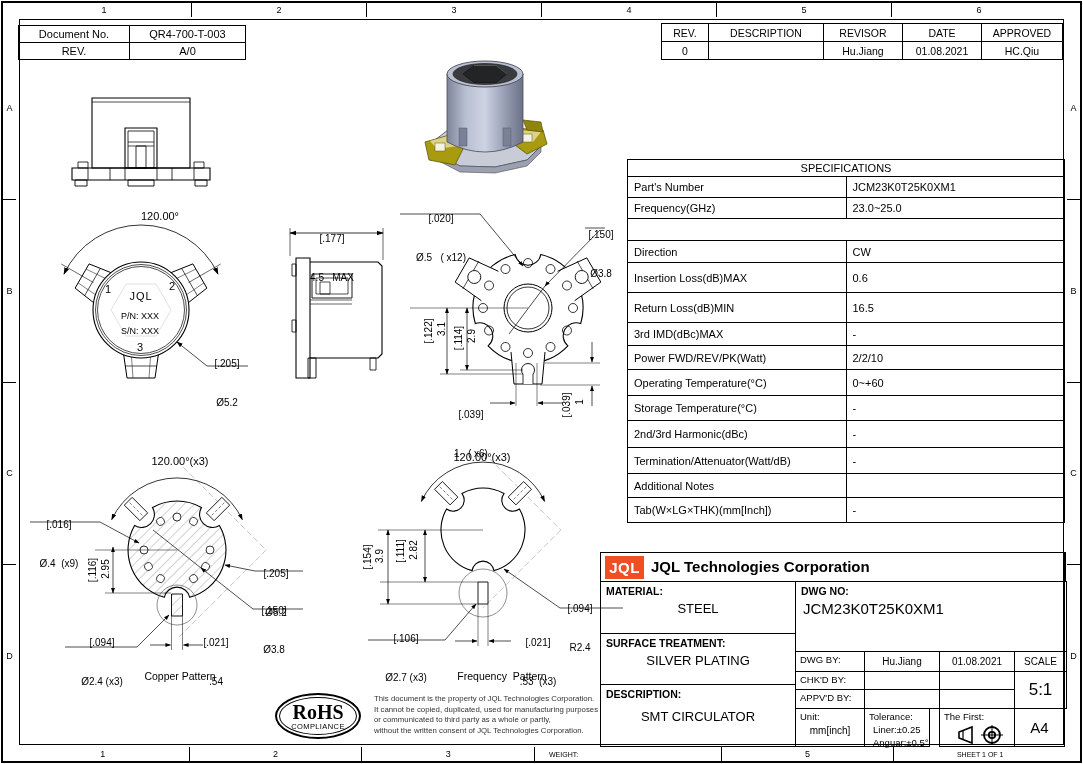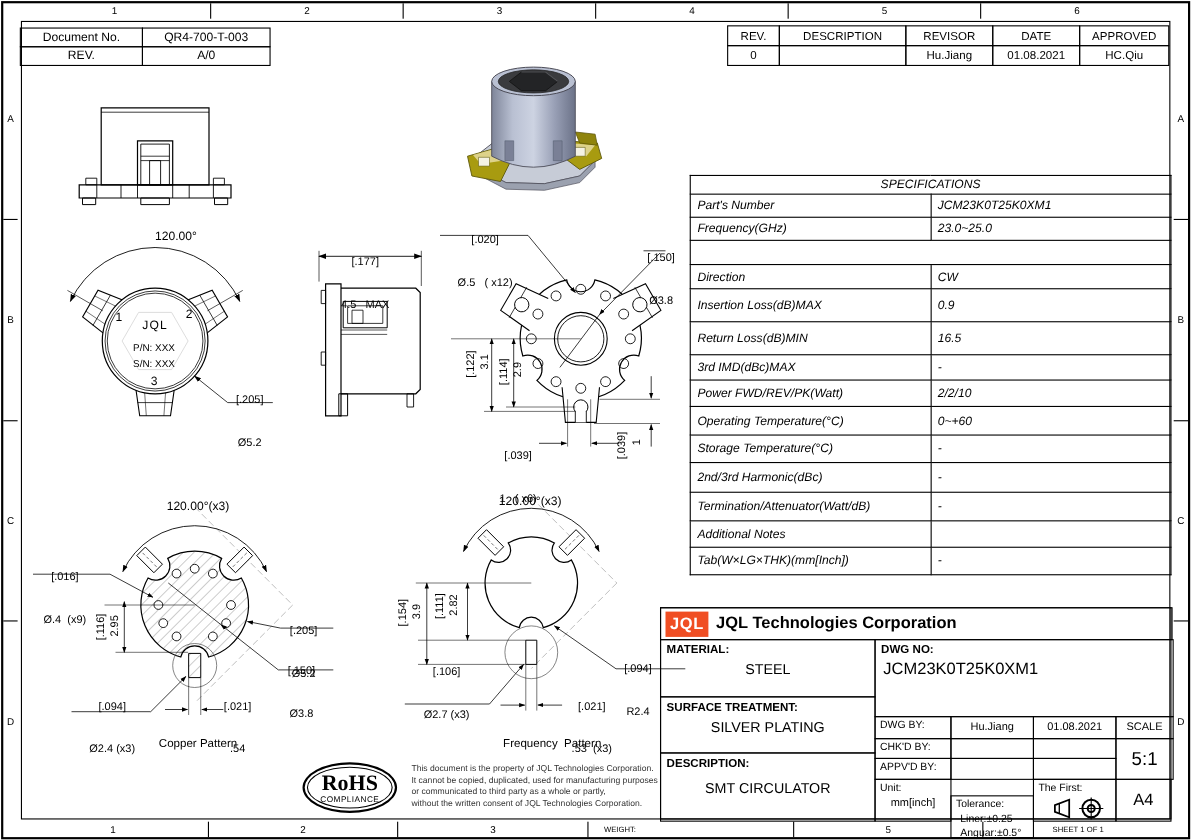--- a/index.html
+++ b/index.html
@@ -23,21 +23,21 @@
   
   .doc-table{left:18px;top:26px;width:228px;font-size:11px;}
   .doc-table .r{display:flex;height:17px;}
   .doc-table .c{border:1px solid #000;display:flex;align-items:center;justify-content:center;box-sizing:border-box;margin-top:-1px;}
   .doc-table .c1{width:112px;}
   .doc-table .c2{width:117px;margin-left:-1px;}
   .rev-table{left:662px;top:24px;width:403px;font-size:10.5px;}
   .rev-table .r{display:flex;height:18px;}
   .rev-table .c{border:1px solid #000;box-sizing:border-box;display:flex;align-items:center;justify-content:center;margin-left:-1px;margin-top:-1px;}
   .spec{left:627px;top:159px;width:438px;border-collapse:collapse;table-layout:fixed;font-size:11px;}
-  .spec td{border:1px solid #000;padding:0 0 0 6px;vertical-align:middle;overflow:hidden;white-space:nowrap;font-style:italic;}
+  .spec td{border:1px solid #000;padding:0 0 0 6px;vertical-align:middle;overflow:hidden;white-space:nowrap;}
   .spec .ttl td{text-align:center;padding:0;font-size:11px;}
   .spec{border:1.5px solid #000;}
   
   .tb{left:600px;top:552px;width:465px;height:193px;border:1.5px solid #000;box-sizing:border-box;}
   .tb .cell{position:absolute;border:1px solid #000;box-sizing:border-box;}
   .tb .lab{font-weight:bold;font-size:10.5px;padding:3px 0 0 5px;}
   .tb .big{font-size:13px;text-align:center;margin-top:4px;}
   .logo{position:absolute;left:4px;top:3px;width:39px;height:23px;background:#F04E23;color:#fff;
         display:flex;align-items:center;justify-content:center;font-weight:bold;font-size:15px;letter-spacing:.5px;}
   .company{position:absolute;left:50px;top:5px;font-weight:bold;font-size:15px;}
@@ -138,21 +138,21 @@
       </tr>
   <tr style="height:22px">
         <td colspan="2"></td>
       </tr>
   <tr style="height:22px">
         <td>Direction</td>
         <td>CW</td>
       </tr>
   <tr style="height:30px">
         <td>Insertion Loss(dB)MAX</td>
-        <td>0.9</td>
+        <td>0.6</td>
       </tr>
   <tr style="height:30px">
         <td>Return Loss(dB)MIN</td>
         <td>16.5</td>
       </tr>
   <tr style="height:23px">
         <td>3rd IMD(dBc)MAX</td>
         <td>-</td>
       </tr>
   <tr style="height:24px">
@@ -221,21 +221,21 @@
   <div class="cell" style="left:194px;top:136px;width:70px;height:20px">
     <div class="mini">APPV'D BY:</div>
   </div>
   <div class="cell" style="left:263px;top:136px;width:76px;height:20px"></div>
   <div class="cell" style="left:338px;top:136px;width:76px;height:20px"></div>
   <div class="cell" style="left:413px;top:118px;width:53px;height:38px;display:flex;align-items:center;justify-content:center;font-size:17px">5:1</div>
   <div class="cell" style="left:194px;top:155px;width:70px;height:39px">
     <div class="mini">Unit:</div>
     <div style="font-size:10px;text-align:center;margin-top:3px">mm[inch]</div>
   </div>
-  <div class="cell" style="left:263px;top:170px;width:76px;height:39px">
+  <div class="cell" style="left:263px;top:155px;width:66px;height:39px">
     <div class="mini">Tolerance:</div>
     <div class="mini" style="padding-left:8px">Liner:±0.25</div>
     <div class="mini" style="padding-left:8px">Anguar:±0.5°</div>
   </div>
   <div class="cell" style="left:338px;top:155px;width:76px;height:39px">
     <div class="mini">The First:</div>
     <svg width="52" height="22" viewBox="0 0 52 22" style="position:absolute;left:14px;top:15px">
       <polygon points="18,3 18,19 5,14 5,8" fill="none" stroke="#000" stroke-width="1.6"></polygon>
       <line x1="9" y1="6.5" x2="9" y2="15.5" stroke="#000" stroke-width="1.2"></line>
       <circle cx="38" cy="11" r="8" fill="none" stroke="#000" stroke-width="1.8"></circle>
@@ -593,21 +593,21 @@
 
 <div class="dimc" style="left:482px;top:457px;font-size:11px">120.00°(x3)</div>
 <div class="rotdim" style="left:367px;top:557px">[.154]</div>
 <div class="rotdim" style="left:379px;top:556px">3.9</div>
 <div class="rotdim" style="left:400px;top:551px">[.111]</div>
 <div class="rotdim" style="left:413px;top:550px">2.82</div>
 <div class="dim" style="left:556px;top:576px;width:48px">
   <div>[.094]</div>
   <div>R2.4</div>
 </div>
-<div class="dim" style="left:370px;top:579px;width:72px">
+<div class="dim" style="left:370px;top:606px;width:72px">
   <div>[.106]</div>
   <div>Ø2.7 (x3)</div>
 </div>
 <div class="dim" style="left:505px;top:610px;width:66px">
   <div>[.021]</div>
   <div>.53  (x3)</div>
 </div>
 <div class="vlabel" style="left:502px;top:676px">Frequency  Pattern</div>
 
 </body></html>

